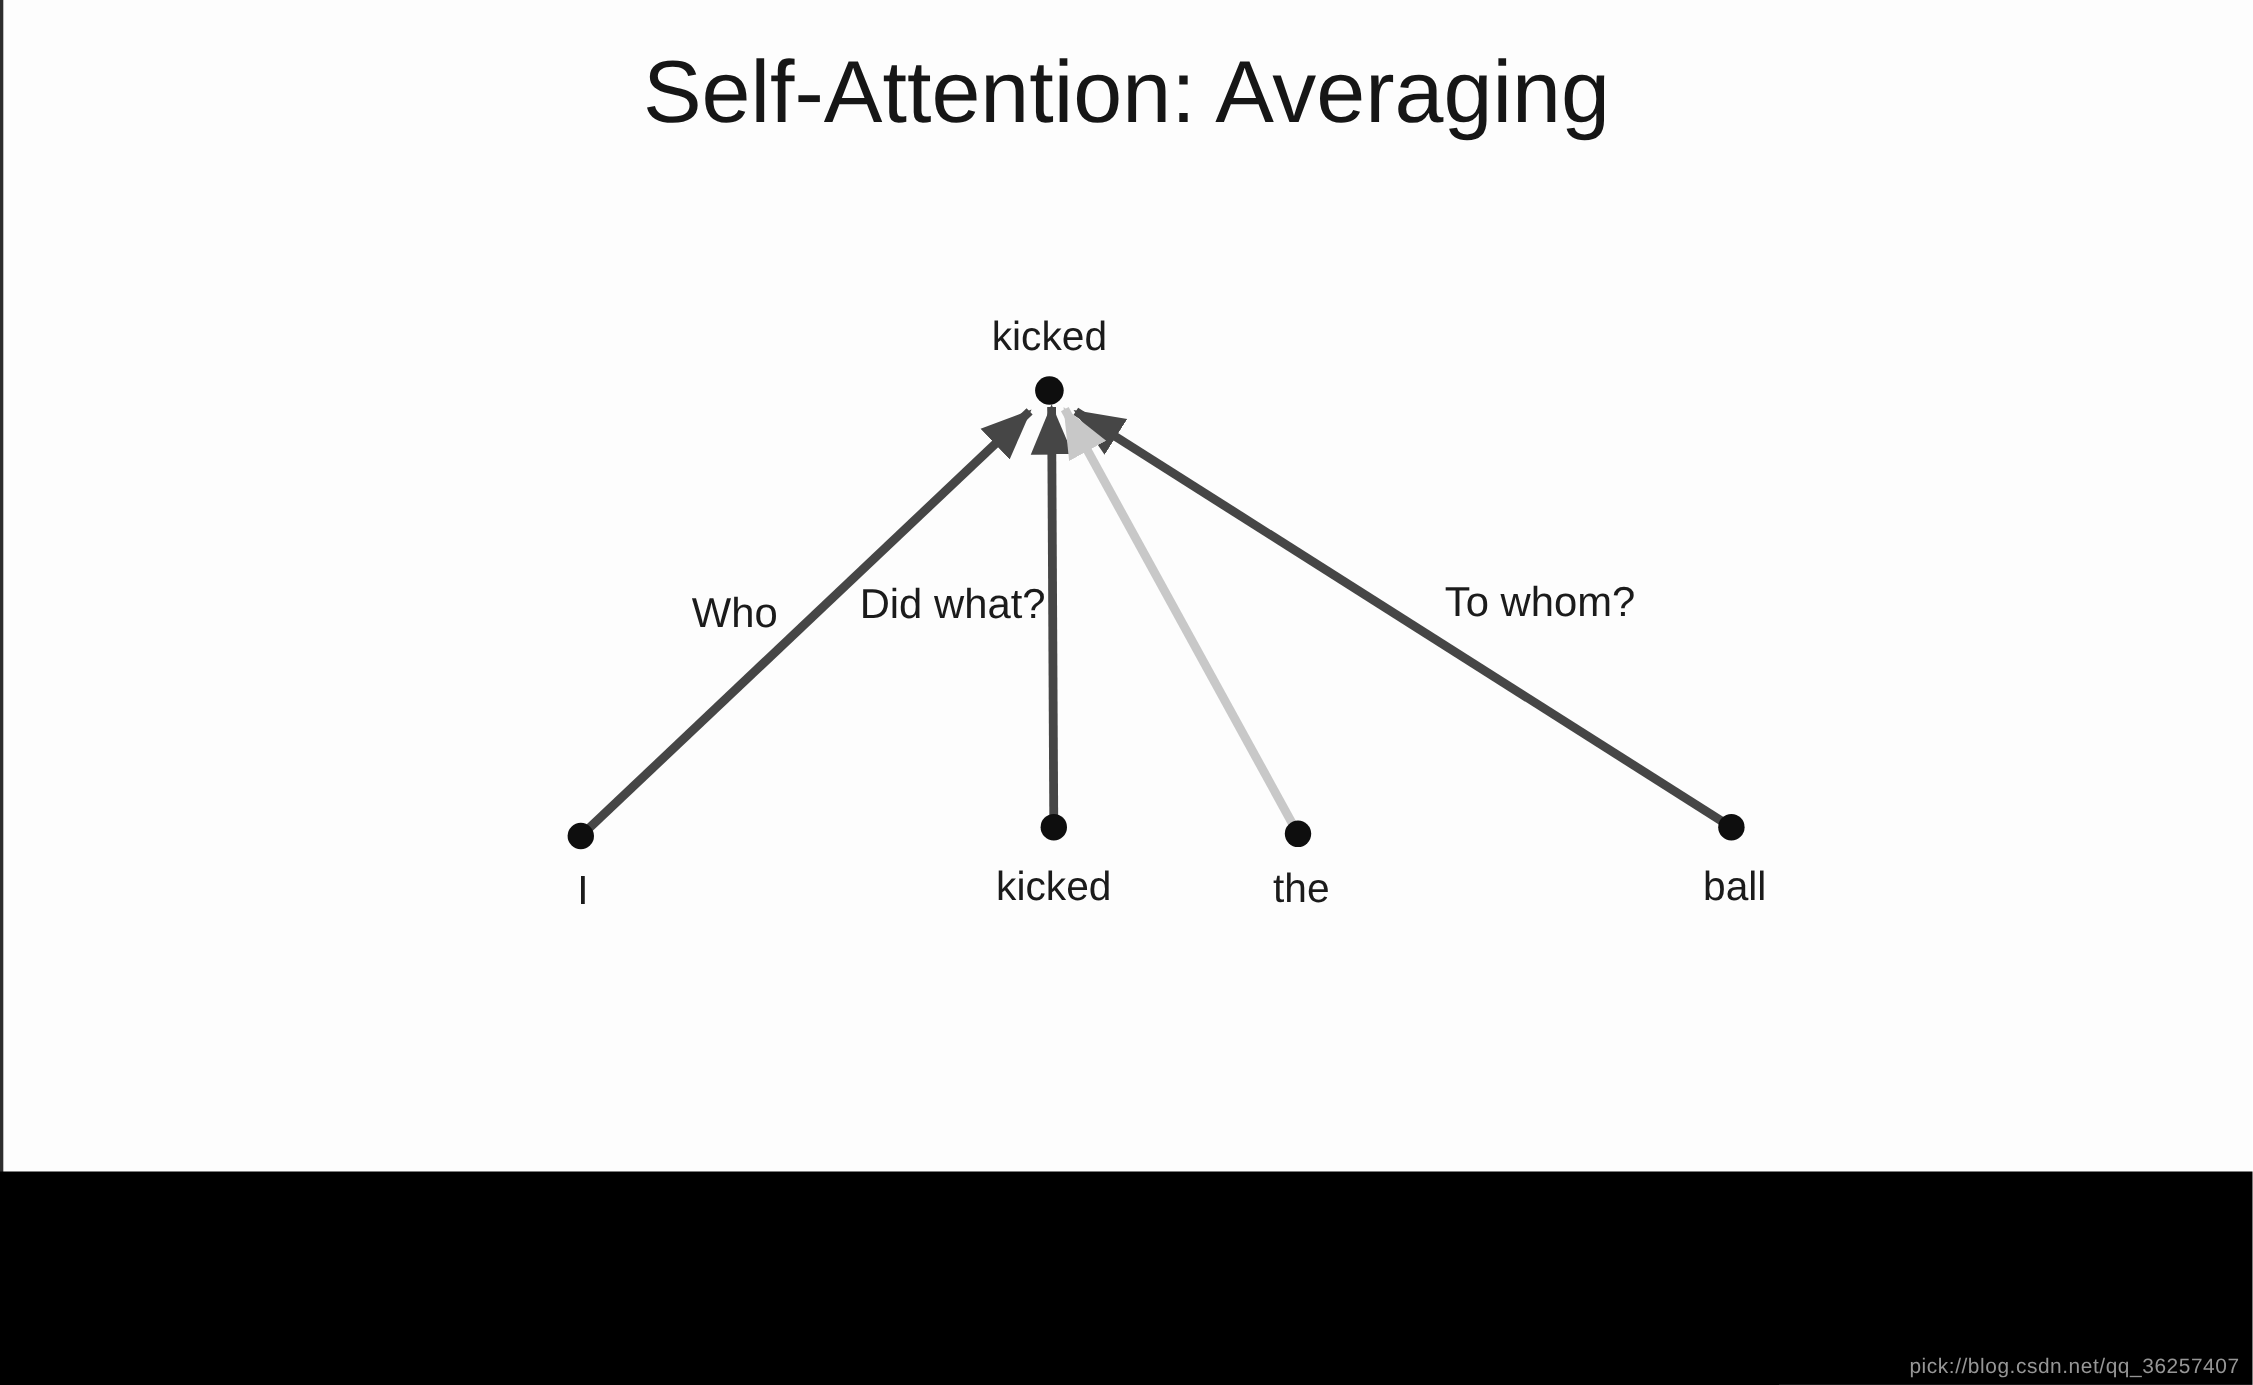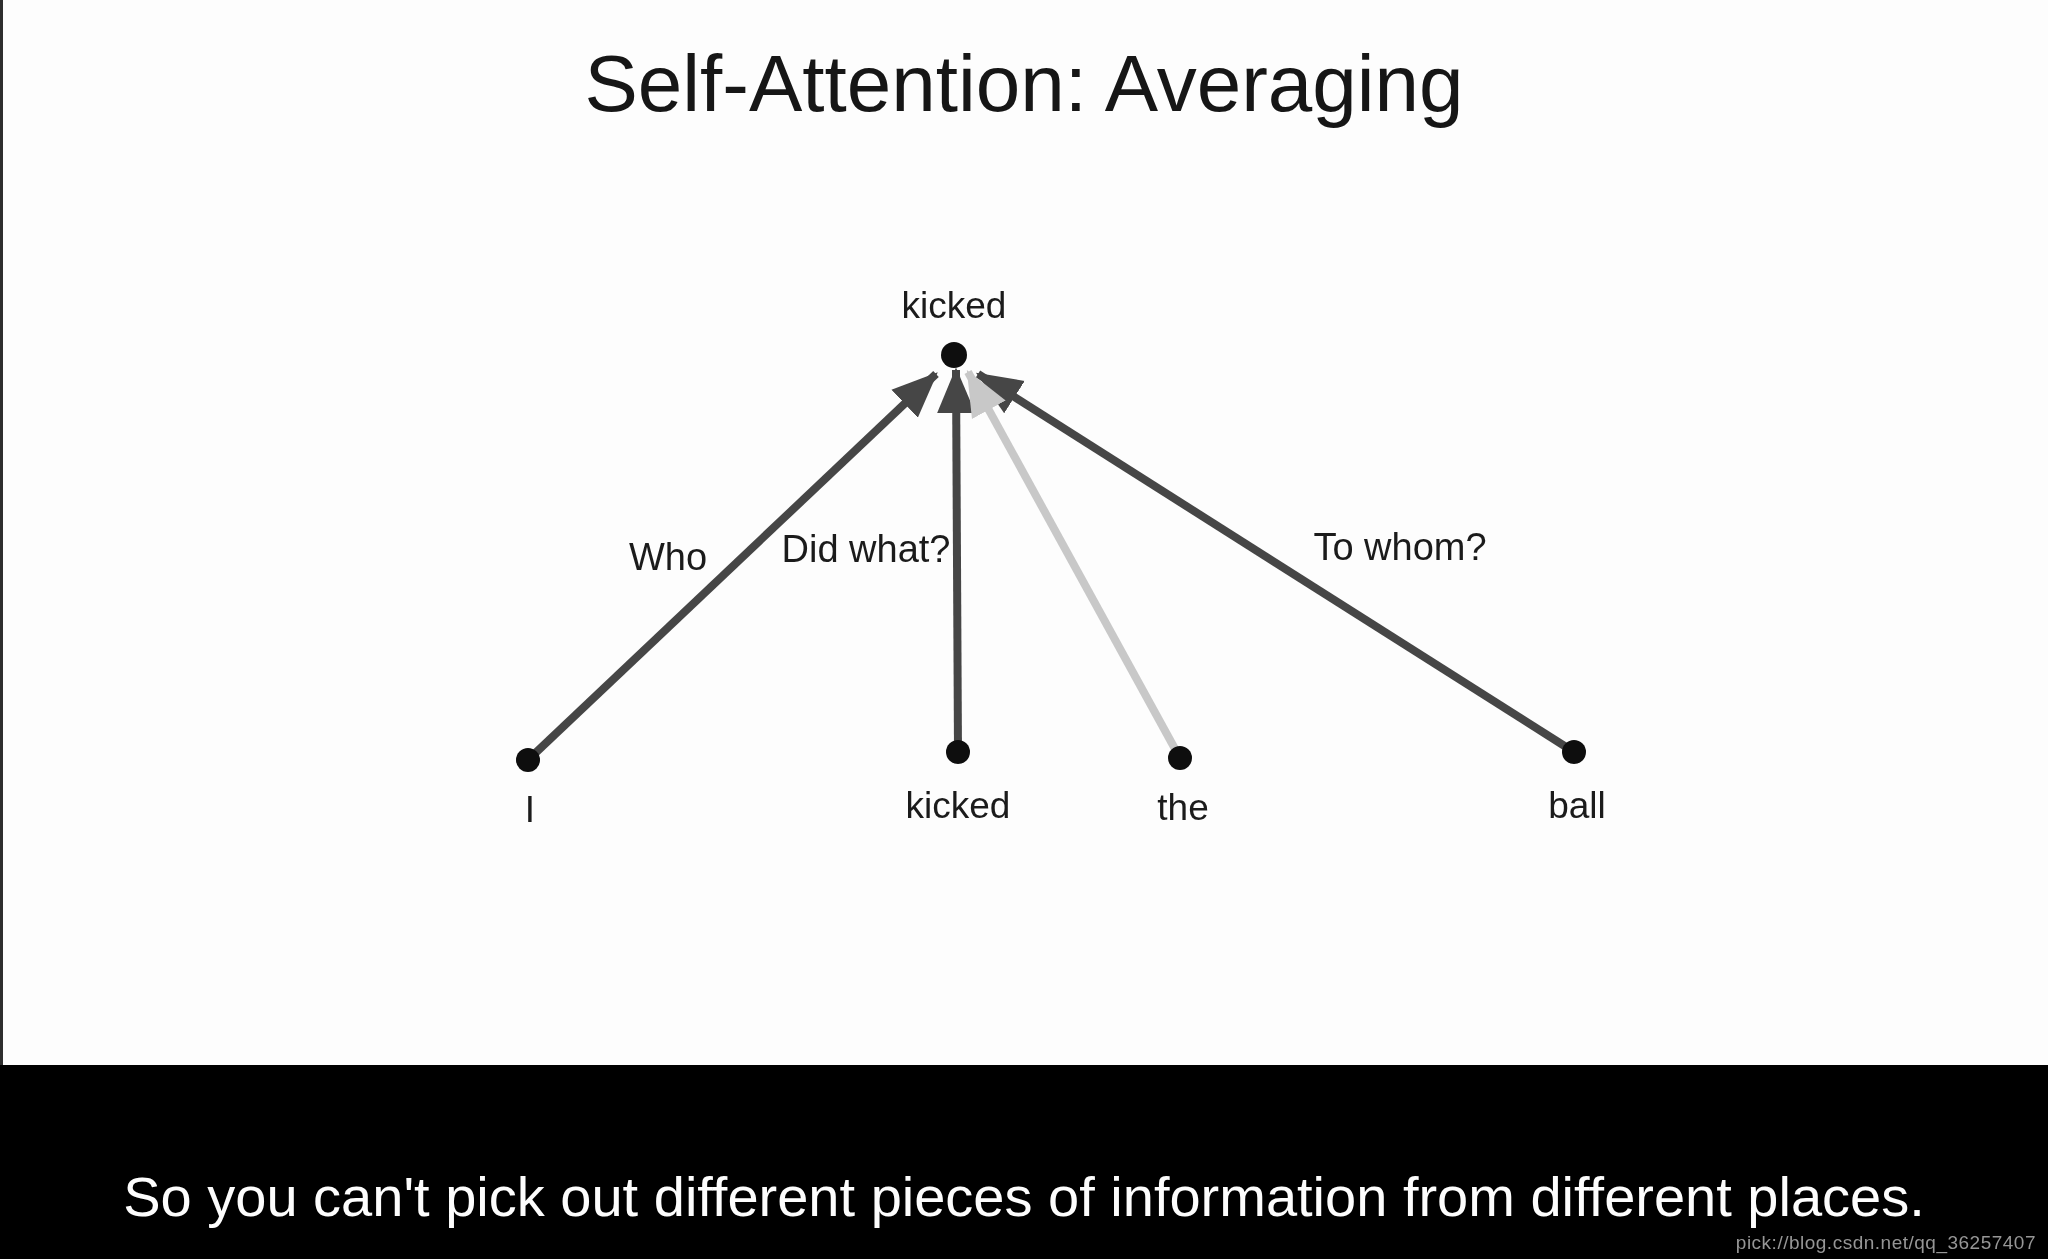--- a/index.html
+++ b/index.html
@@ -115,17 +115,16 @@
     <text class="node-label" x="958" y="818">kicked</text>
     <text class="node-label" x="1183" y="820">the</text>
     <text class="node-label" x="1577" y="818">ball</text>
 
     <text class="edge-label" x="668" y="570">Who</text>
     <text class="edge-label" x="866" y="562">Did what?</text>
     <text class="edge-label" x="1400" y="560">To whom?</text>
   </svg>
 
   <div id="caption-bar">
-    <div id="caption-text">So you can't pick out different pieces of information from different places.</div>
     <div id="watermark-text">pick://blog.csdn.net/qq_36257407</div>
   </div>
 
 </div>
 
 </body></html>

